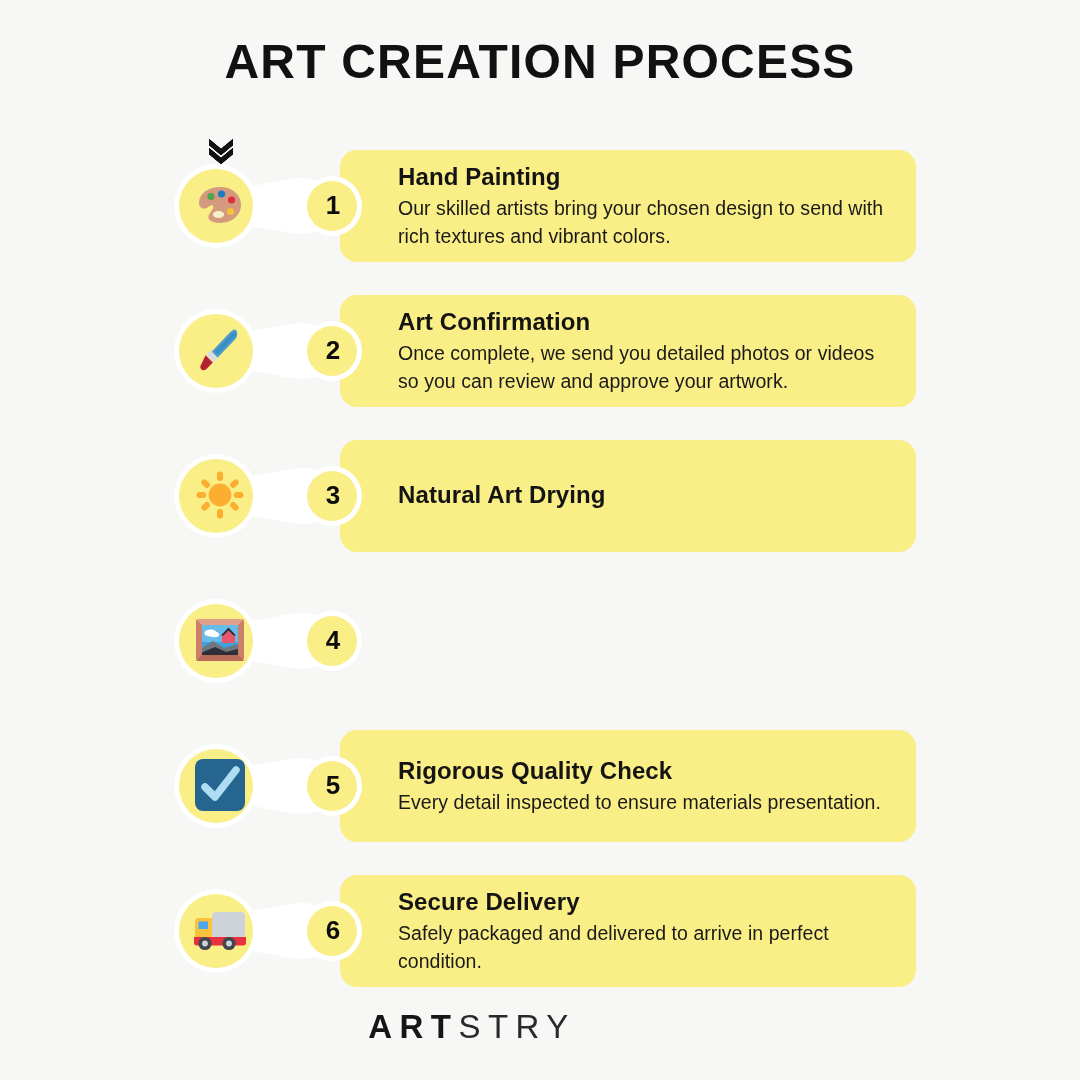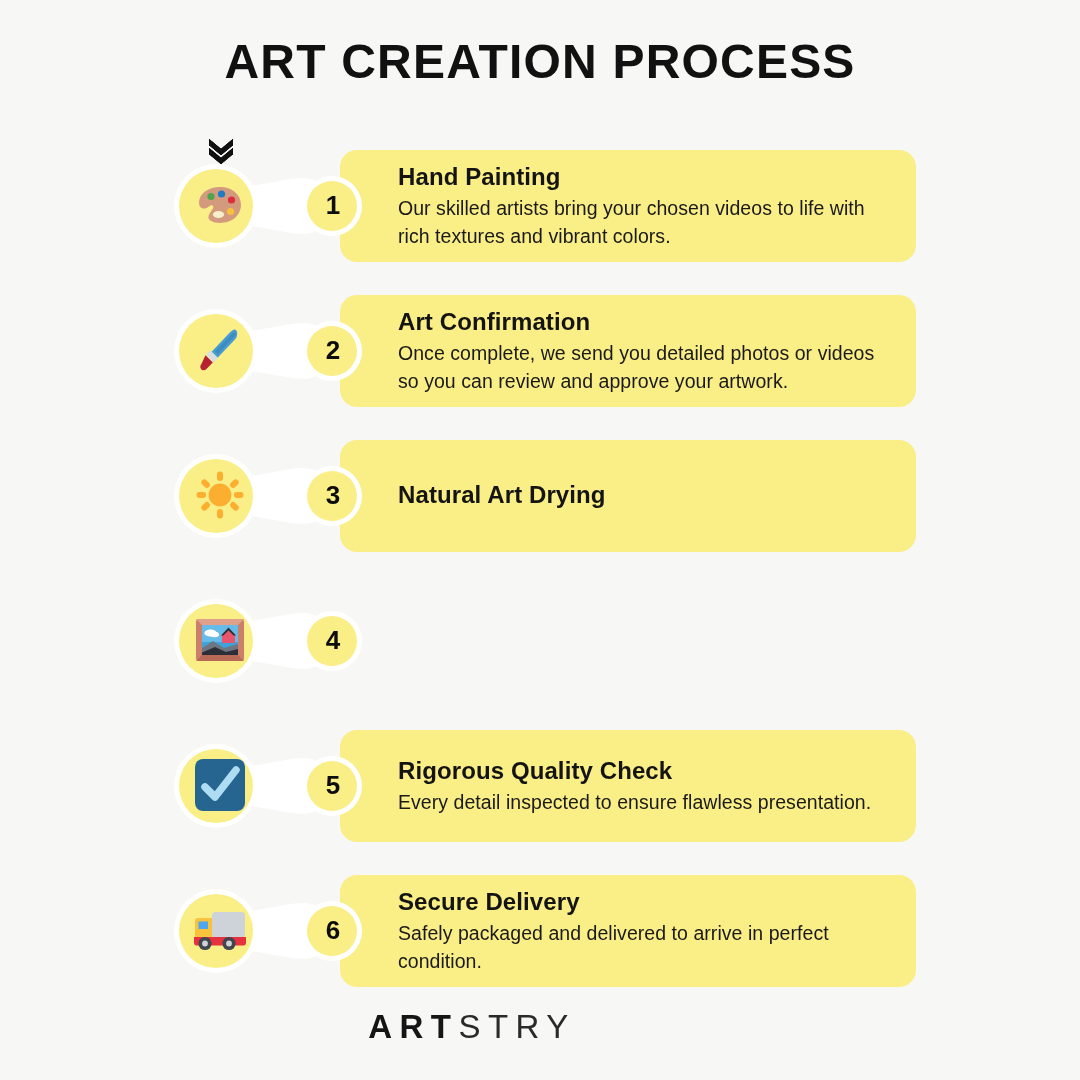--- a/index.html
+++ b/index.html
@@ -126,21 +126,21 @@
 
 <div class="page">
 
   <div class="title">ART CREATION PROCESS</div>
 
   <div class="steps">
 
     <div class="step">
       <div class="card">
         <div class="card-title">Hand Painting</div>
-        <div class="card-desc">Our skilled artists bring your chosen videos to life with rich textures and vibrant colors.</div>
+        <div class="card-desc">Our skilled artists bring your chosen design to send with rich textures and vibrant colors.</div>
       </div>
 
       <div class="cluster">
         <svg width="228" height="100" viewBox="0 0 228 100">
           <path fill="#ffffff" d="M8 50 A42 42 0 0 1 92 50 A42 42 0 0 1 8 50 Z"></path>
           <path fill="#ffffff" d="M84 30 C112 26 124 22 138 22 A28 28 0 0 1 138 78 C124 78 112 74 84 70 Z"></path>
           <circle cx="166" cy="50" r="30" fill="#ffffff"></circle>
           <circle cx="50" cy="50" r="37" fill="#faee86"></circle>
           <circle cx="166" cy="50" r="25" fill="#faee86"></circle>
         </svg>
@@ -277,21 +277,21 @@
     <div class="chev" style="top:-15px;">
       <svg width="34" height="30" viewBox="0 0 34 30">
         <path d="M5 4 L17 14 L29 4 L29 10 L17 20 L5 10 Z" fill="#111111"></path>
         <path d="M5 13 L17 23 L29 13 L29 19 L17 29 L5 19 Z" fill="#111111"></path>
       </svg>
     </div>
 
     <div class="step">
       <div class="card">
         <div class="card-title">Rigorous Quality Check</div>
-        <div class="card-desc">Every detail inspected to ensure flawless presentation.</div>
+        <div class="card-desc">Every detail inspected to ensure materials presentation.</div>
       </div>
 
       <div class="cluster">
         <svg width="228" height="100" viewBox="0 0 228 100">
           <path fill="#ffffff" d="M8 50 A42 42 0 0 1 92 50 A42 42 0 0 1 8 50 Z"></path>
           <path fill="#ffffff" d="M84 30 C112 26 124 22 138 22 A28 28 0 0 1 138 78 C124 78 112 74 84 70 Z"></path>
           <circle cx="166" cy="50" r="30" fill="#ffffff"></circle>
           <circle cx="50" cy="50" r="37" fill="#faee86"></circle>
           <circle cx="166" cy="50" r="25" fill="#faee86"></circle>
         </svg>

